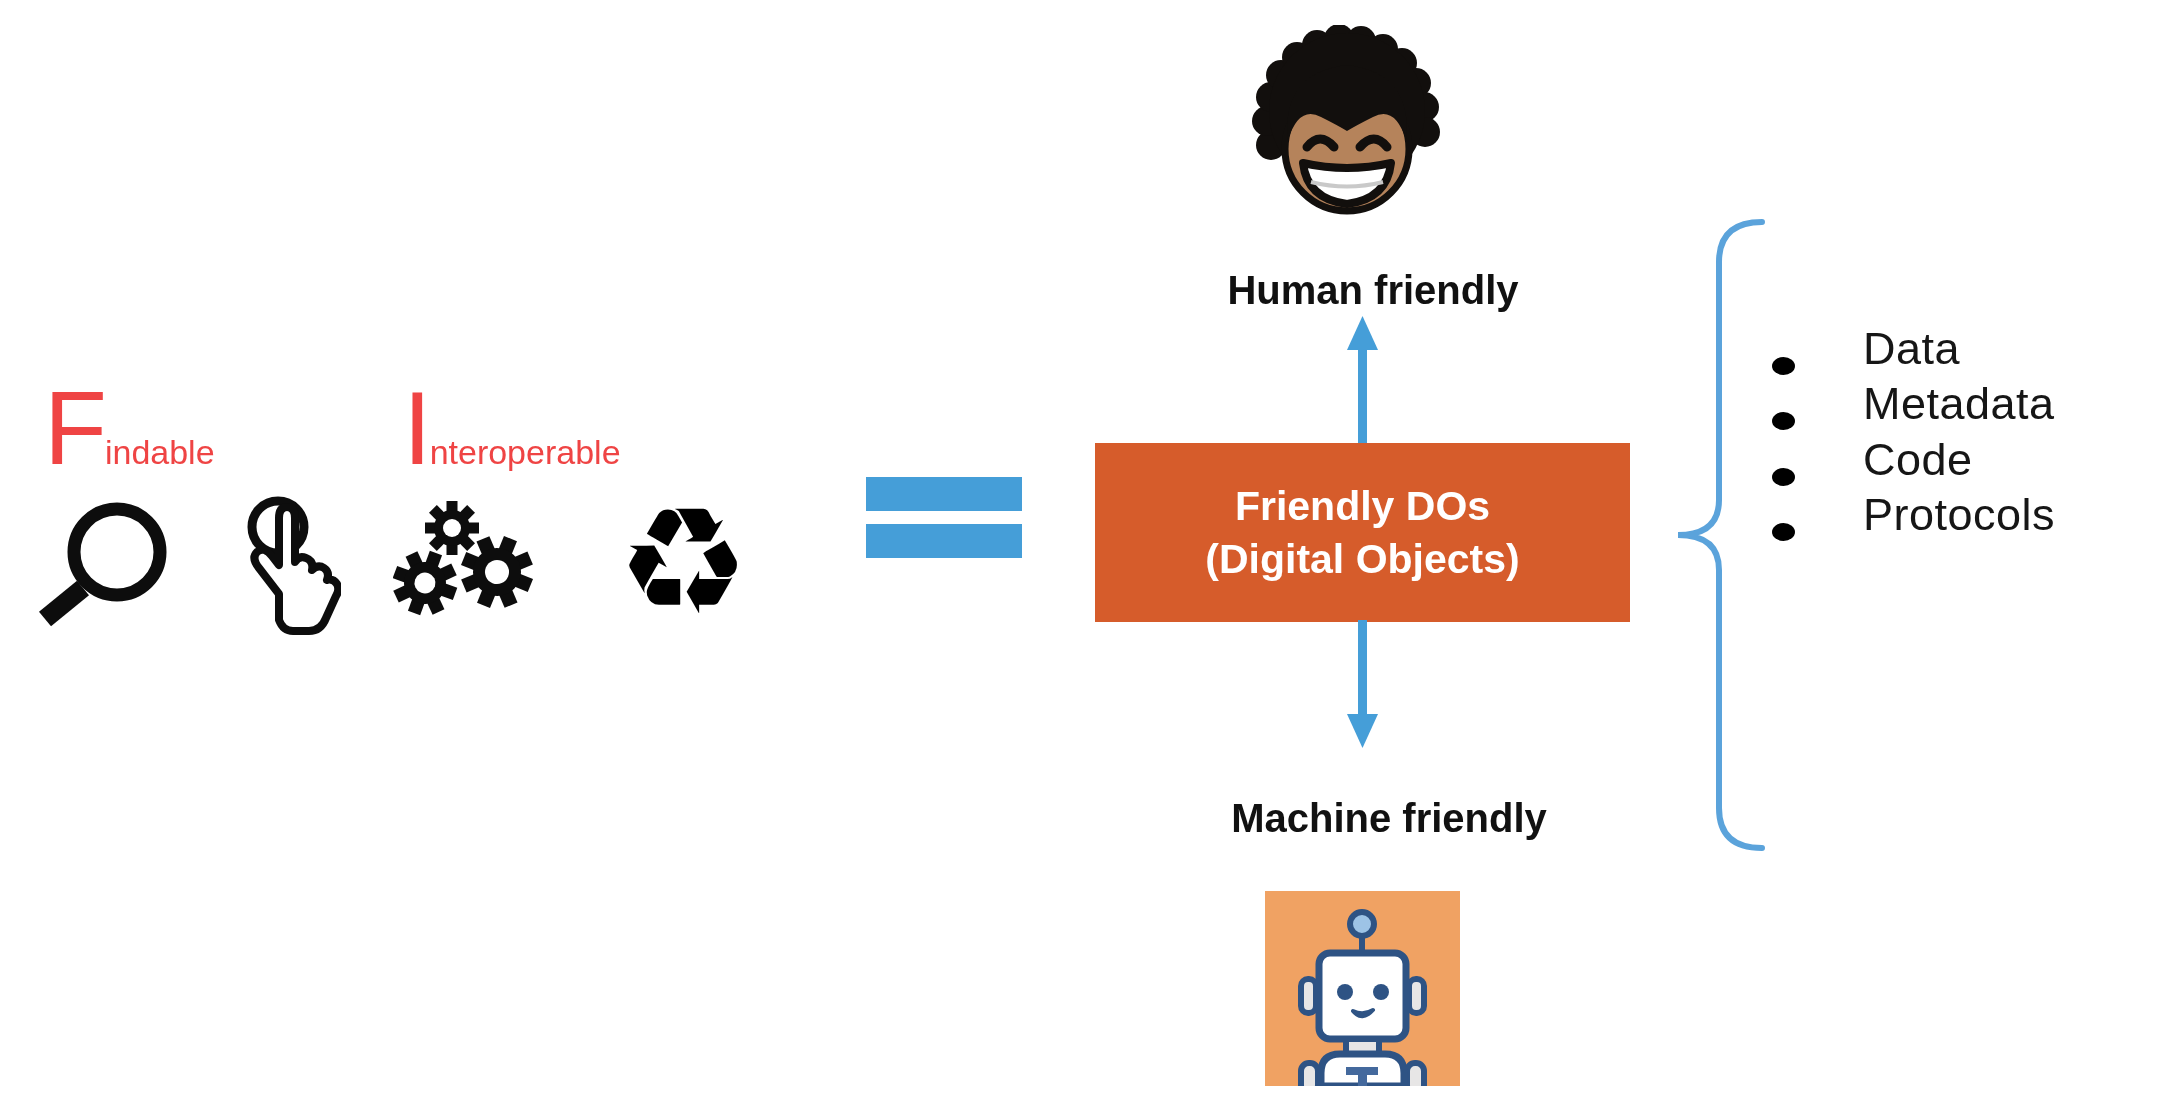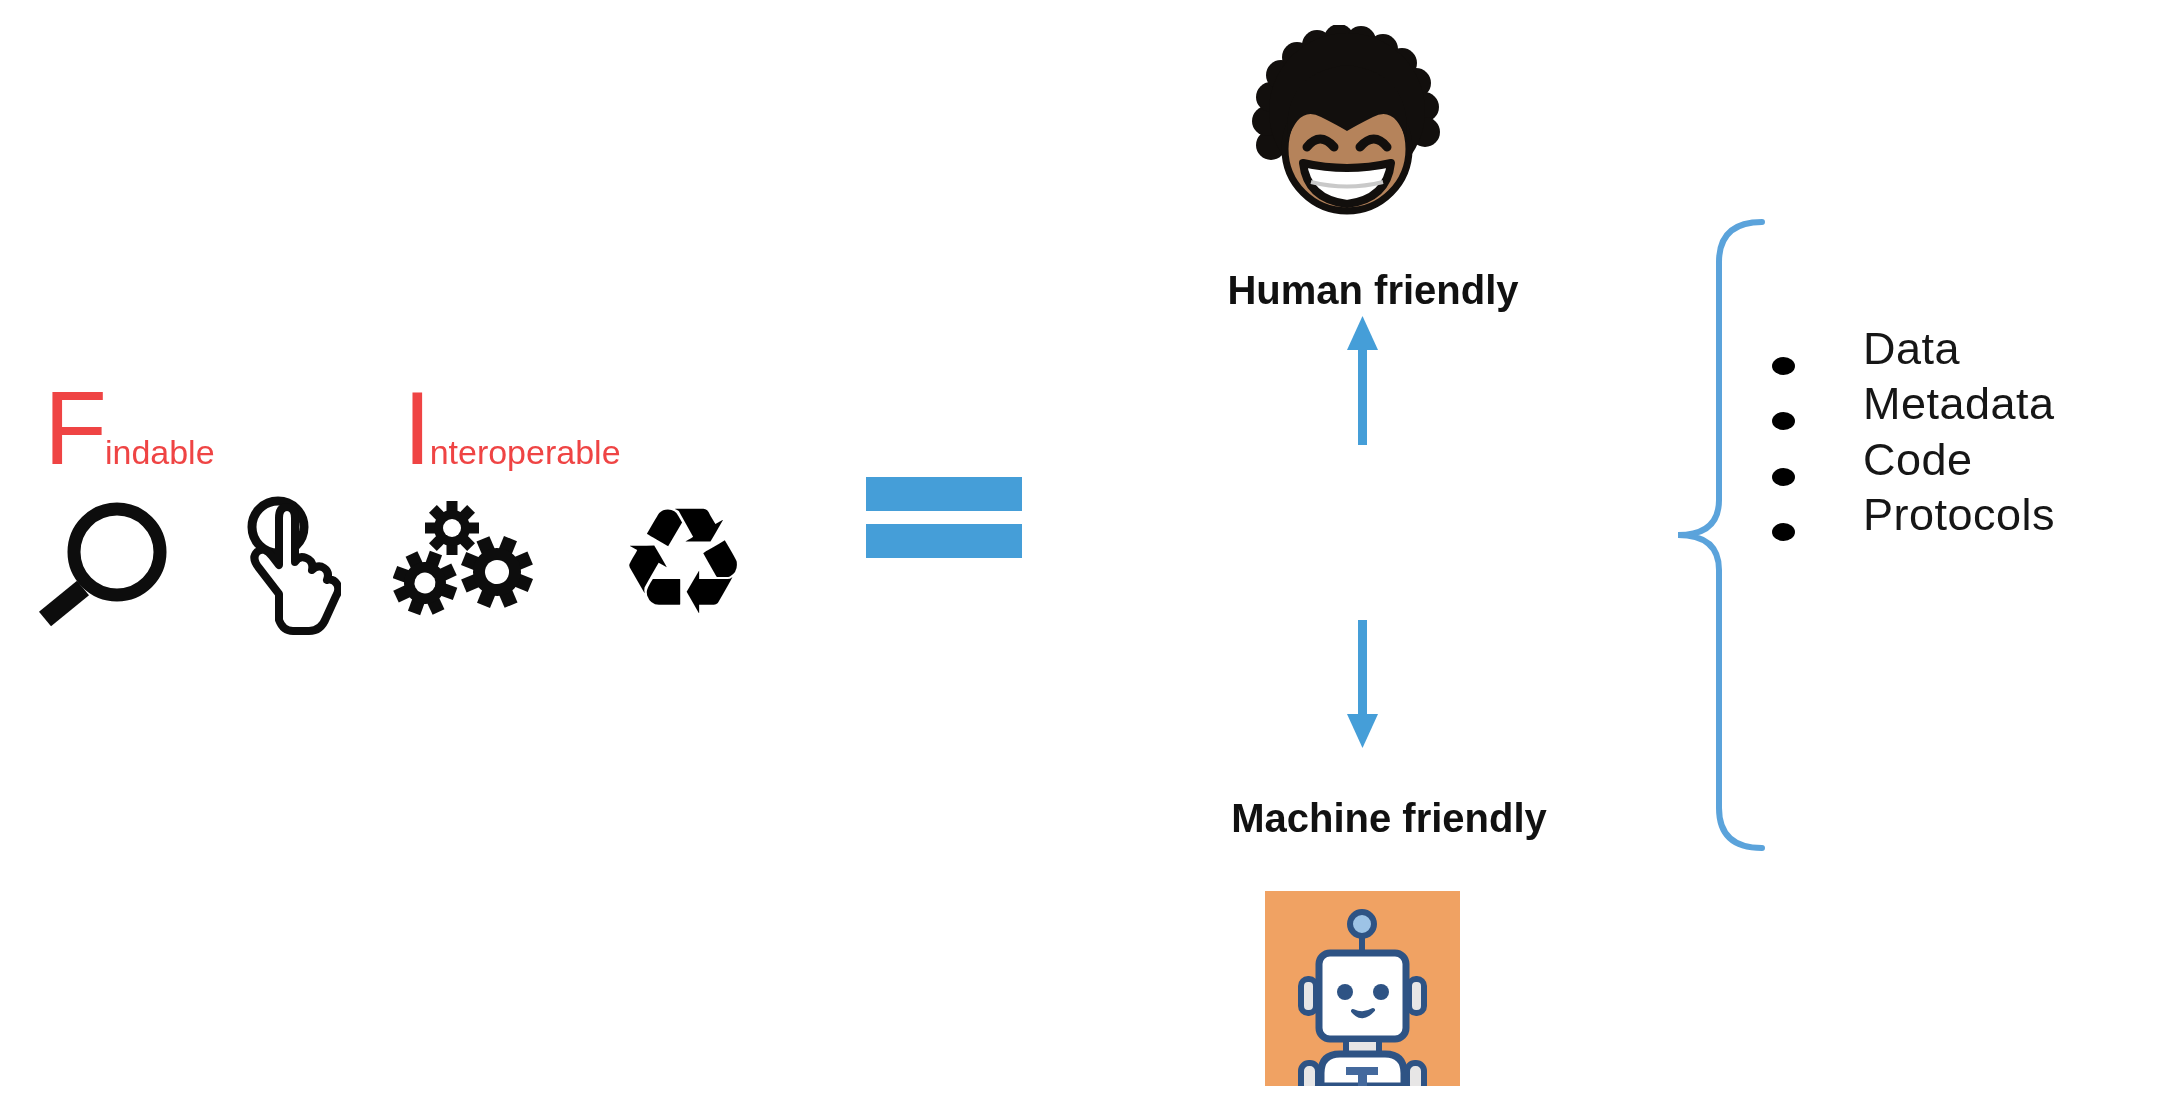--- a/index.html
+++ b/index.html
@@ -144,20 +144,24 @@
     <path d="M 64 157 Q 100 166 136 157" fill="none" stroke="#c9c9c9" stroke-width="4"></path>
   </svg>
 
   <div class="friendly-label" style="left:1173px;top:268px;">Human friendly</div>
 
   <svg class="abs" style="left:1340px;top:314px;" width="45" height="131" viewBox="0 0 45 131">
     <line x1="22.5" y1="131" x2="22.5" y2="28" stroke="#459ED8" stroke-width="9"></line>
     <polygon points="22.5,2 7,36 38,36" fill="#459ED8"></polygon>
   </svg>
 
+  <div id="do-box">
+    <div>Friendly DOs</div>
+    <div>(Digital Objects)</div>
+  </div>
 
   <svg class="abs" style="left:1340px;top:620px;" width="45" height="130" viewBox="0 0 45 130">
     <line x1="22.5" y1="0" x2="22.5" y2="102" stroke="#459ED8" stroke-width="9"></line>
     <polygon points="22.5,128 7,94 38,94" fill="#459ED8"></polygon>
   </svg>
 
   <div class="friendly-label" style="left:1189px;top:796px;">Machine friendly</div>
 
   <svg class="abs" style="left:1265px;top:891px;" width="195" height="195" viewBox="0 0 195 195">
     <rect x="0" y="0" width="195" height="195" fill="#F0A263"></rect>

